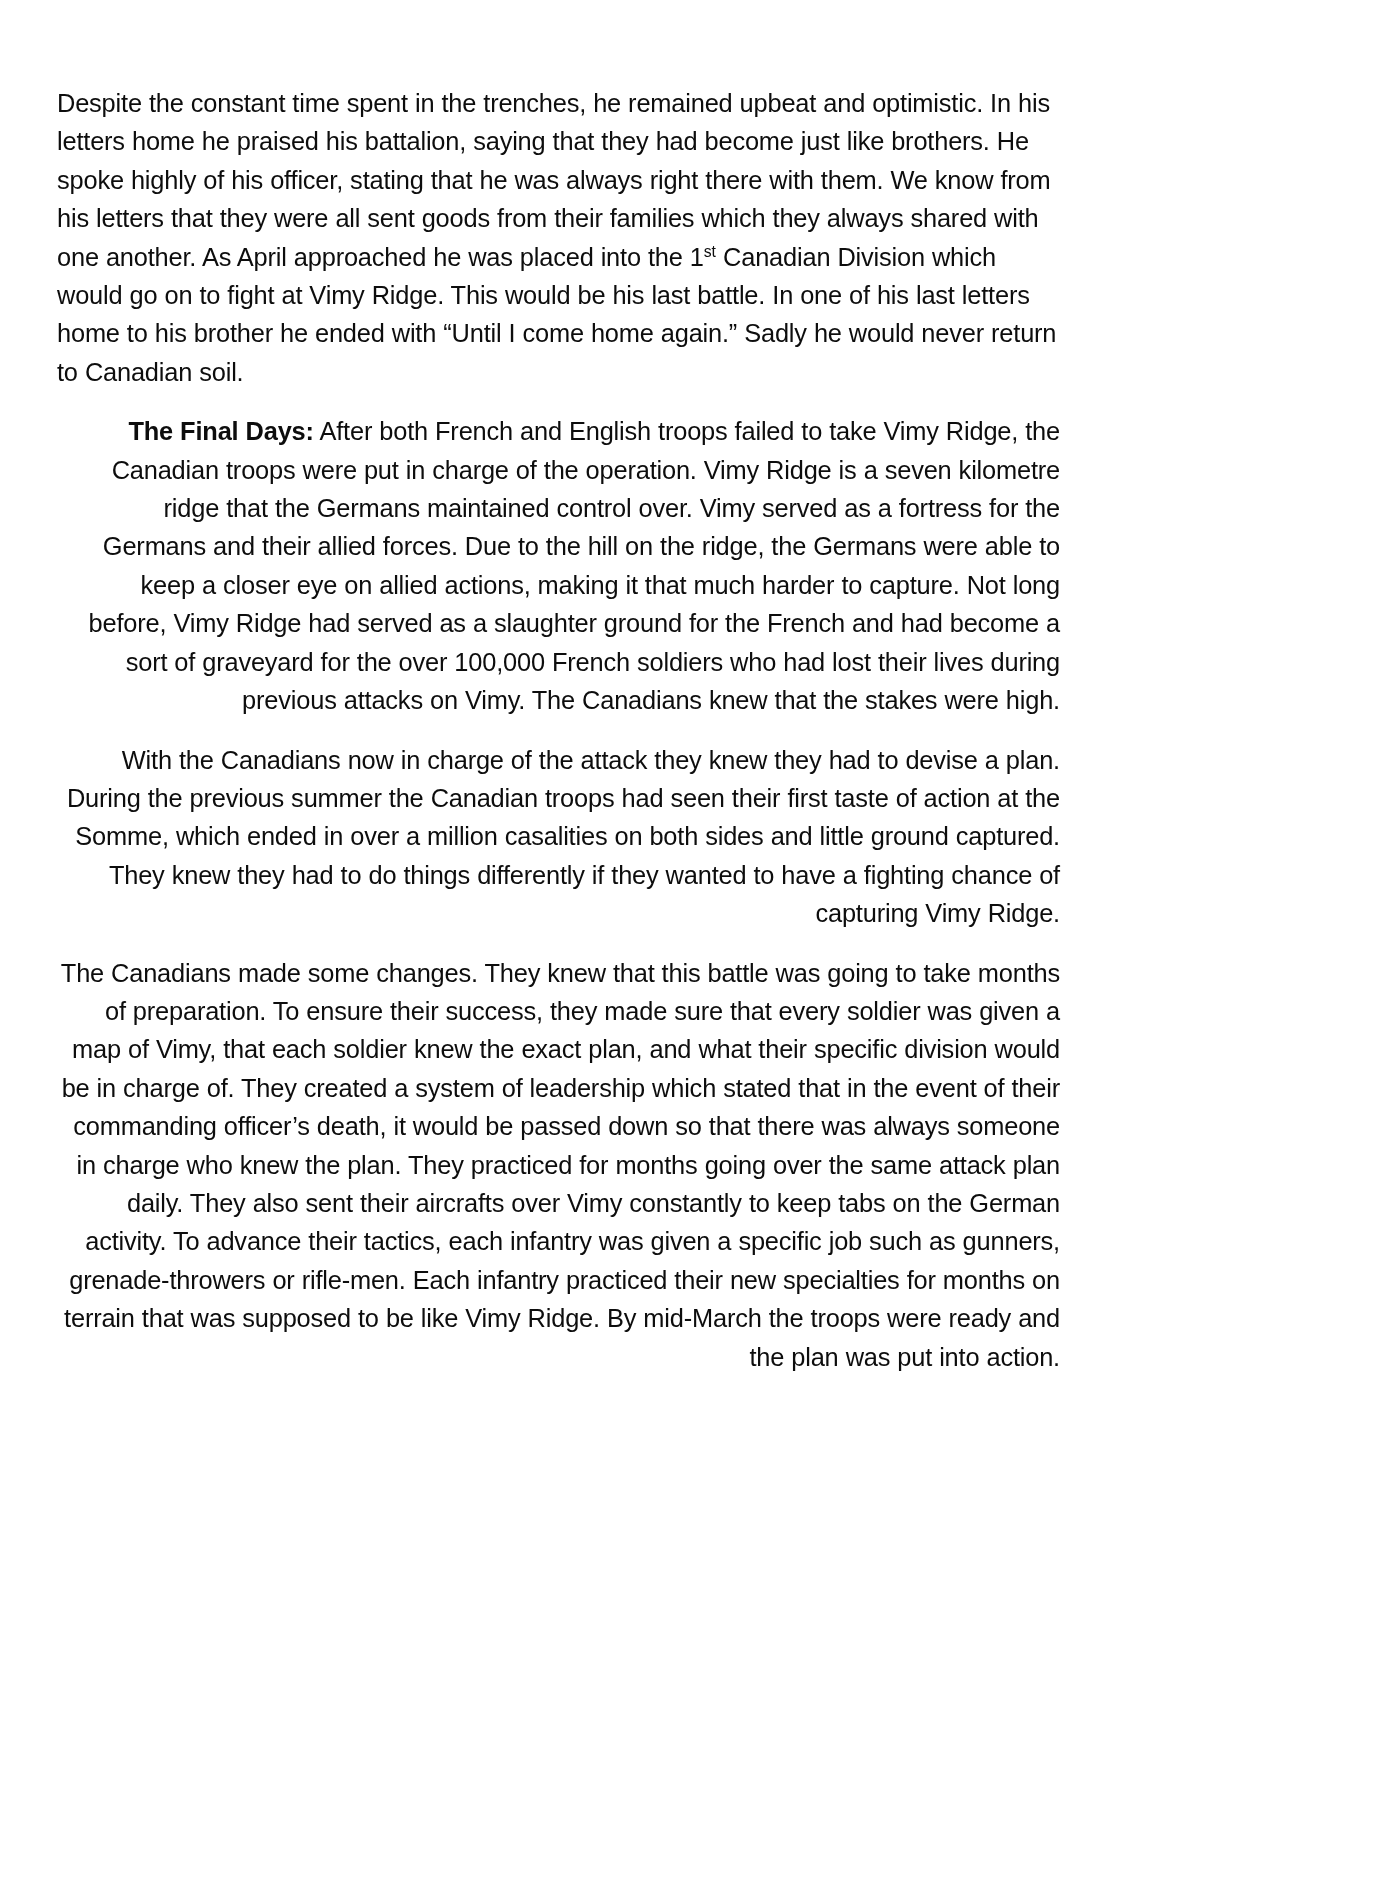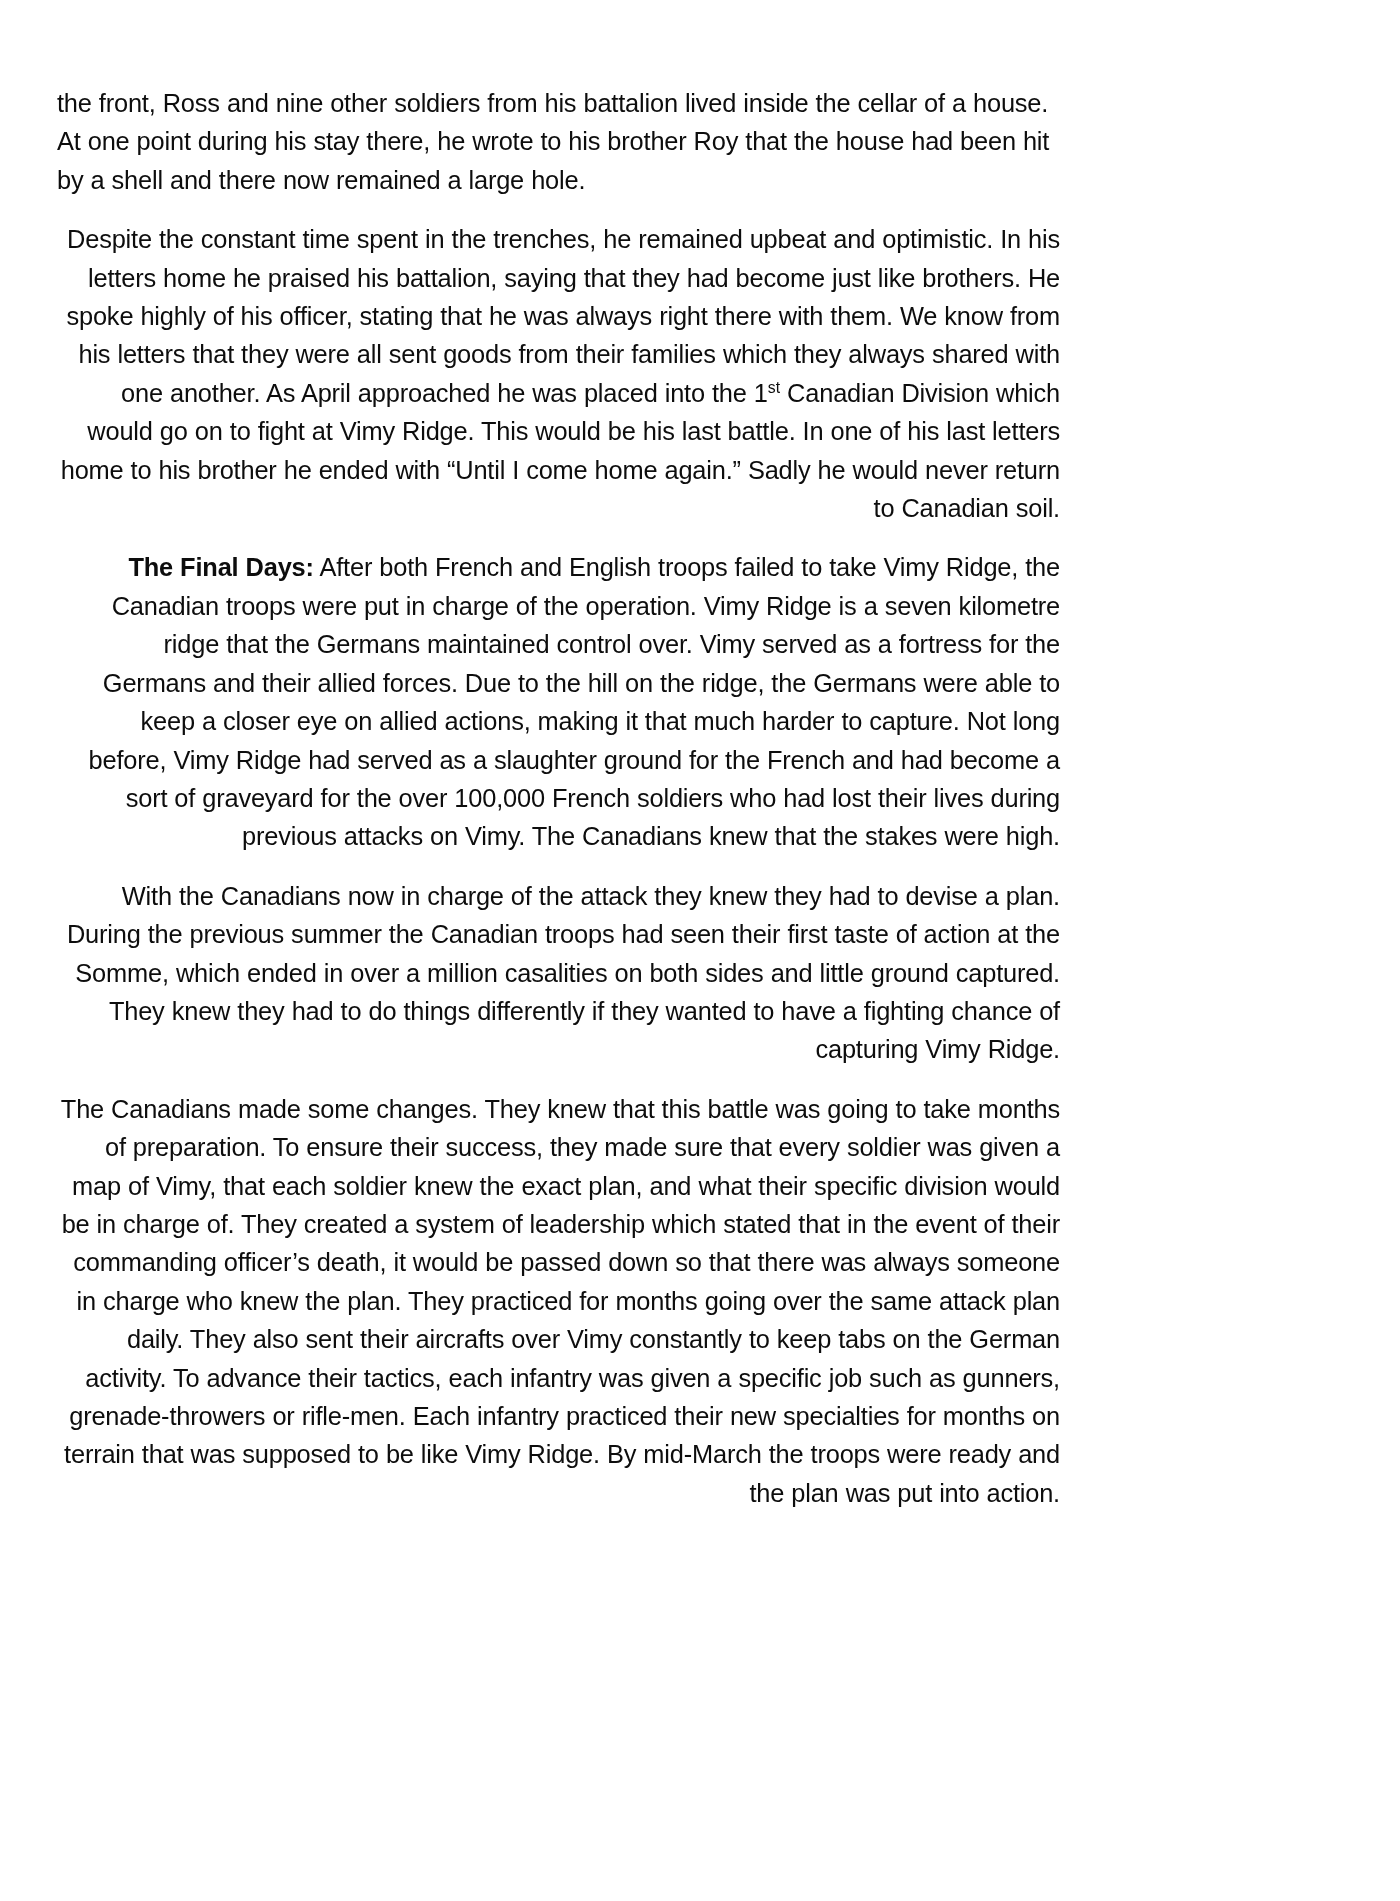--- a/index.html
+++ b/index.html
@@ -56,21 +56,20 @@
     line-height: 0;
     letter-spacing: 0;
   }
 </style>
 </head>
 <body>
 
 <div class="page">
   <div class="text-column">
 
-    <p class="para">the front, Ross and nine other soldiers from his battalion lived inside the cellar of a house. At one point during his stay there, he wrote to his brother Roy that the house had been hit by a shell and there now remained a large hole.</p>
 
     <p class="para"><span>Despite the constant time spent in the trenches, he remained upbeat and optimistic. In his letters home he praised his battalion, saying that they had become just like brothers. He spoke highly of his officer, stating that he was always right there with them. We know from his letters that they were all sent goods from their families which they always shared with one another. As April approached he was placed into the 1</span><sup class="ordinal">st</sup><span> Canadian Division which would go on to fight at Vimy Ridge. This would be his last battle. In one of his last letters home to his brother he ended with “Until I come home again.” Sadly he would never return to Canadian soil.</span></p>
 
     <p class="para gap-before"><span class="runin-heading">The Final Days:</span><span> After both French and English troops failed to take Vimy Ridge, the Canadian troops were put in charge of the operation. Vimy Ridge is a seven kilometre ridge that the Germans maintained control over. Vimy served as a fortress for the Germans and their allied forces. Due to the hill on the ridge, the Germans were able to keep a closer eye on allied actions, making it that much harder to capture. Not long before, Vimy Ridge had served as a slaughter ground for the French and had become a sort of graveyard for the over 100,000 French soldiers who had lost their lives during previous attacks on Vimy. The Canadians knew that the stakes were high.</span></p>
 
     <p class="para">With the Canadians now in charge of the attack they knew they had to devise a plan. During the previous summer the Canadian troops had seen their first taste of action at the Somme, which ended in over a million casalities on both sides and little ground captured. They knew they had to do things differently if they wanted to have a fighting chance of capturing Vimy Ridge.</p>
 
     <p class="para">The Canadians made some changes. They knew that this battle was going to take months of preparation. To ensure their success, they made sure that every soldier was given a map of Vimy, that each soldier knew the exact plan, and what their specific division would be in charge of. They created a system of leadership which stated that in the event of their commanding officer’s death, it would be passed down so that there was always someone in charge who knew the plan. They practiced for months going over the same attack plan daily. They also sent their aircrafts over Vimy constantly to keep tabs on the German activity. To advance their tactics, each infantry was given a specific job such as gunners, grenade-throwers or rifle-men. Each infantry practiced their new specialties for months on terrain that was supposed to be like Vimy Ridge. By mid-March the troops were ready and the plan was put into action.</p>
 
 

